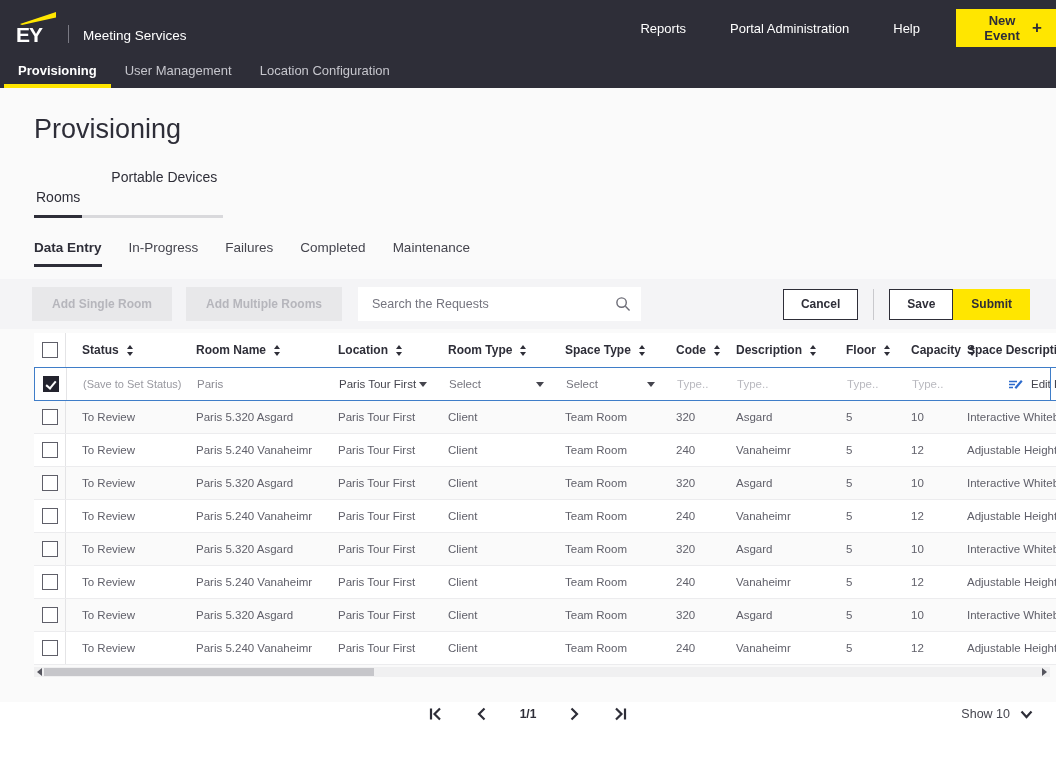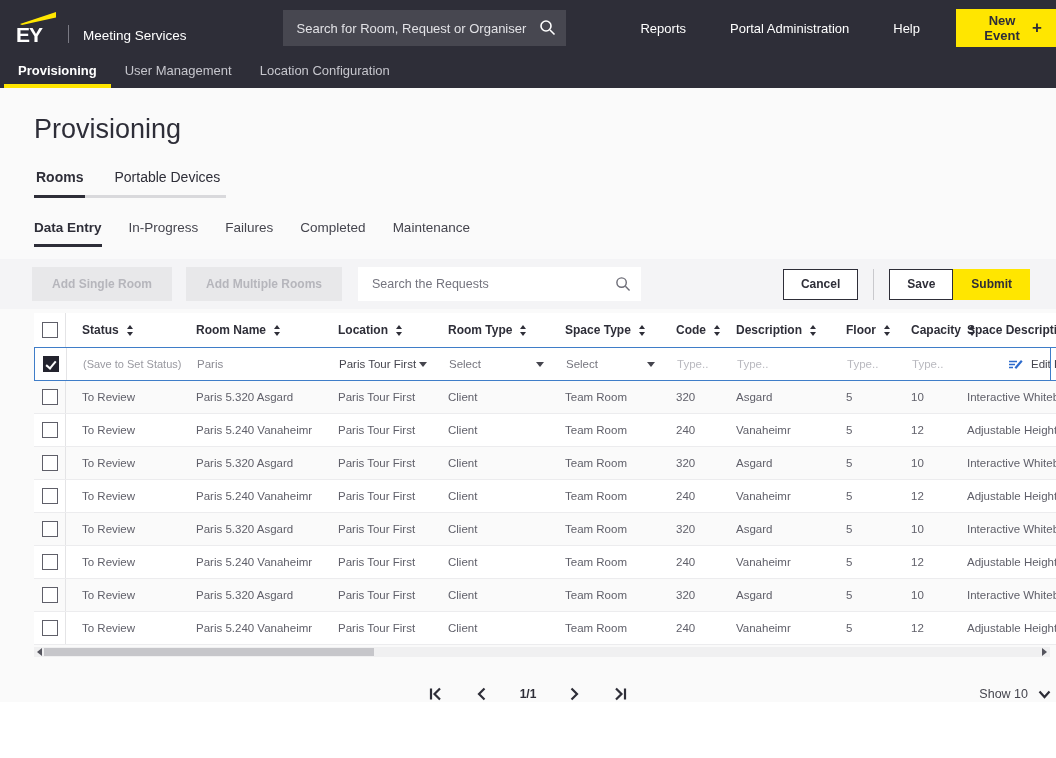--- a/index.html
+++ b/index.html
@@ -35,21 +35,21 @@
     cursor:pointer; border-bottom:4px solid transparent; }
   .mainnav-item.active { color:#fff; font-weight:bold; border-bottom-color:#ffe600; }
 
   
   .content { background:#fafafa; height:614px; }
   .page-title { padding:26px 0 0 34px; font-size:27px; color:#2e2e38; font-weight:400; }
 
   .tabs { display:flex; margin:24px 0 0 34px; width:fit-content; border-bottom:3px solid #d9d9dc; }
   .tab { font-size:14px; color:#2e2e38; padding:0 2px 10px 2px; margin-right:27px; cursor:pointer;
     border-bottom:3px solid transparent; margin-bottom:-3px; }
-  .tab.active { font-weight:bold; border-bottom-color:#2e2e38; }
+  .tab.active { font-weight:normal; border-bottom-color:#2e2e38;margin-top:20px; }
   .tab:last-child { margin-right:4px; }
 
   .subtabs { display:flex; margin:22px 0 0 34px; }
   .subtab { font-size:13.5px; color:#45454e; padding-bottom:9px; margin-right:27px; cursor:pointer;
     border-bottom:3px solid transparent; }
   .subtab.active { font-weight:bold; color:#2e2e38; border-bottom-color:#2e2e38; }
 
   
   .toolbar { margin-top:12px; height:50px; background:#f4f4f6; display:flex; align-items:center; padding:0 26px 0 32px; }
   .btn-disabled { height:34px; background:#e8e8ea; border:none; color:#b6b6bc; font-size:12px;
@@ -105,47 +105,40 @@
   .hs-arrow { width:0; height:0; cursor:pointer; }
   .hs-left { margin-left:3px; border-top:4px solid transparent; border-bottom:4px solid transparent; border-right:5px solid #55555e; }
   .hs-right { position:absolute; right:3px; border-top:4px solid transparent; border-bottom:4px solid transparent; border-left:5px solid #55555e; }
   .hs-thumb { position:absolute; left:10px; width:330px; height:8px; background:#c6c6ca; cursor:grab; }
 
   
   .pager-row { position:relative; margin-top:22px; height:30px; display:flex; align-items:center; justify-content:center; }
   .pager { display:flex; align-items:center; gap:30px; }
   .pager .pgbtn { cursor:pointer; display:flex; align-items:center; }
   .pager .pglabel { font-size:12px; font-weight:bold; color:#2e2e38; }
-  .show-select { position:absolute; right:5px; display:flex; align-items:center; gap:10px;
+  .show-select { position:absolute; right:23px; display:flex; align-items:center; gap:10px;
     font-size:12.5px; color:#45454e; cursor:pointer; }
 
   .footer-space { background:#ffffff; height:56px; }
 </style>
 </head>
 <body>
 
 <header class="topbar">
   <div class="logo-block">
     <div class="logo">
       <svg class="logo-beam" viewBox="0 0 36 13">
         <polygon points="0,12 36,0 36,5.5 2,13" fill="#ffe600"></polygon>
       </svg>
       <span class="logo-text">EY</span>
     </div>
     <div class="logo-divider"></div>
     <span class="product-name">Meeting Services</span>
   </div>
 
-  <div class="topbar-search">
-    <input type="text" placeholder="Search for Room, Request or Organiser" style="">
-    <svg class="mag" width="17" height="17" viewBox="0 0 17 17">
-      <circle cx="7" cy="7" r="5" fill="none" stroke="#ffffff" stroke-width="1.6"></circle>
-      <line x1="11" y1="11" x2="15.5" y2="15.5" stroke="#ffffff" stroke-width="1.6"></line>
-    </svg>
-  </div>
 
   <nav class="topbar-links">
     <span class="topbar-link">Reports</span>
     <span class="topbar-link">Portal Administration</span>
     <span class="topbar-link">Help</span>
   </nav>
 
   <button class="new-event-btn">
     <span>New Event</span>
     <span class="plus">+</span>

